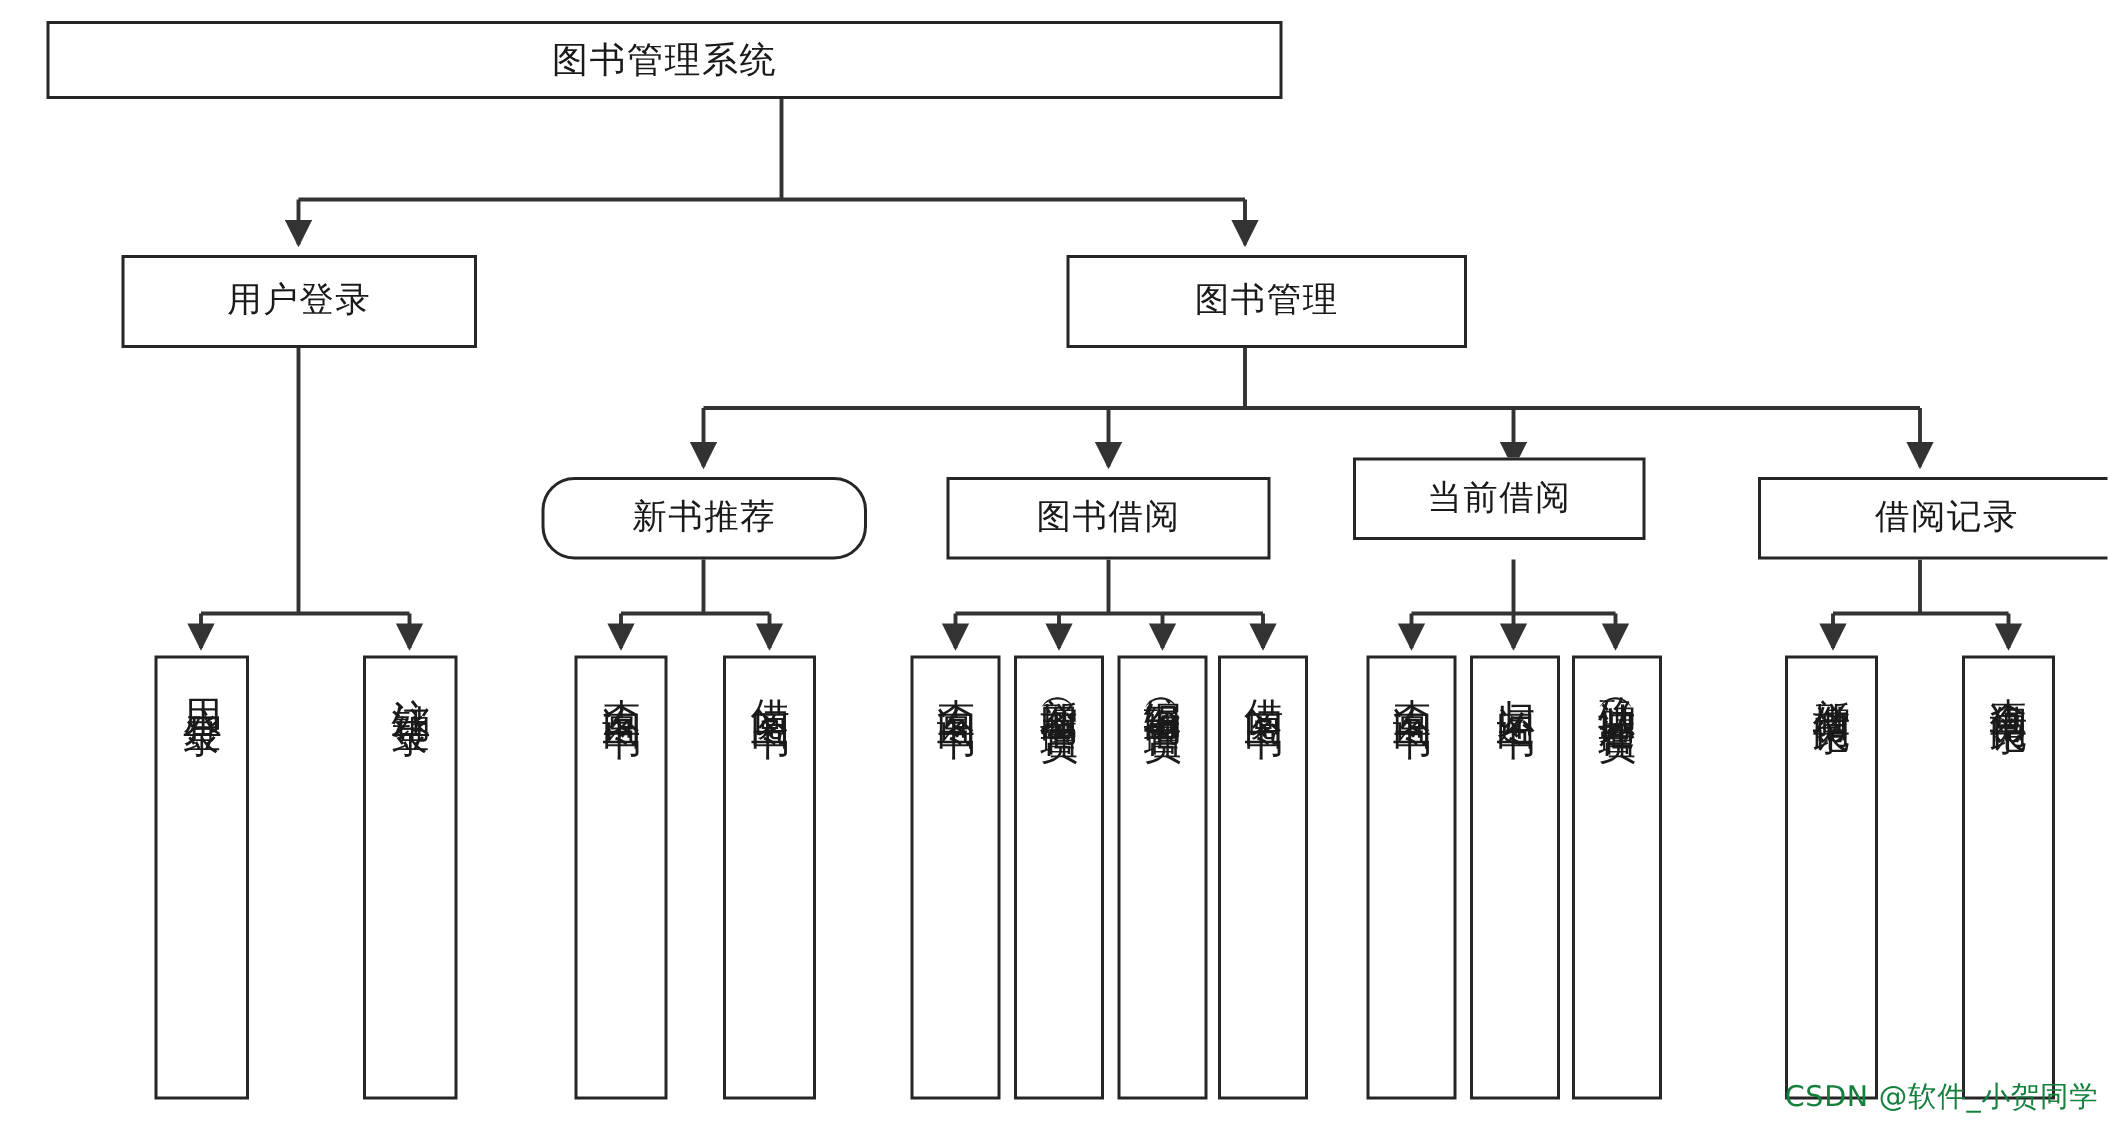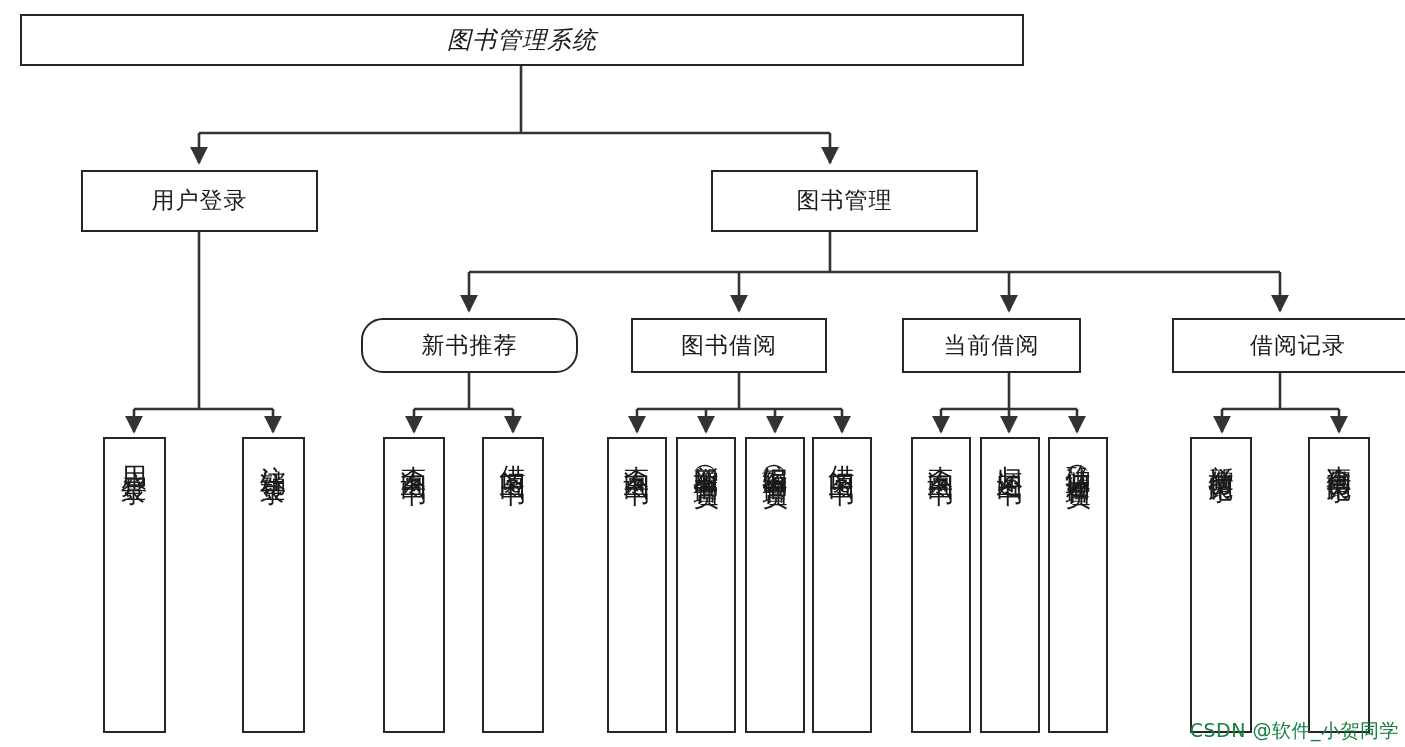--- a/index.html
+++ b/index.html
@@ -106,38 +106,38 @@
       <path d="M 1009 409 L 1009 432" marker-end="url(#arrow)"></path>
       <path d="M 1077 409 L 1077 432" marker-end="url(#arrow)"></path>
 
       <path d="M 1280 373 L 1280 409"></path>
       <path d="M 1222 409 L 1339 409"></path>
       <path d="M 1222 409 L 1222 432" marker-end="url(#arrow)"></path>
       <path d="M 1339 409 L 1339 432" marker-end="url(#arrow)"></path>
     </g>
   </svg>
 
-  <div class="node h root" style="left:20px;top:14px;width:1004px;height:52px;font-style:italic;">
+  <div class="node h root" style="left:31px;top:14px;width:824px;height:52px;">
     <span class="lbl">图书管理系统</span>
   </div>
 
   <div class="node h" style="left:81px;top:170px;width:237px;height:62px;">
     <span class="lbl">用户登录</span>
   </div>
   <div class="node h" style="left:711px;top:170px;width:267px;height:62px;">
     <span class="lbl">图书管理</span>
   </div>
 
   <div class="node h" style="left:361px;top:318px;width:217px;height:55px;border-radius:22px;">
     <span class="lbl">新书推荐</span>
   </div>
-  <div class="node h" style="left:631px;top:318px;width:196px;height:55px;">
+  <div class="node h" style="left:631px;top:318px;width:216px;height:55px;">
     <span class="lbl">图书借阅</span>
   </div>
-  <div class="node h" style="left:902px;top:318px;width:179px;height:55px;">
+  <div class="node h" style="left:902px;top:305px;width:195px;height:55px;">
     <span class="lbl">当前借阅</span>
   </div>
   <div class="node h" style="left:1172px;top:318px;width:252px;height:55px;">
     <span class="lbl">借阅记录</span>
   </div>
 
   <div class="node v" style="left:103px;top:437px;width:63px;height:296px;">
     <span class="lbl">用户登录</span>
   </div>
   <div class="node v" style="left:242px;top:437px;width:63px;height:296px;">

